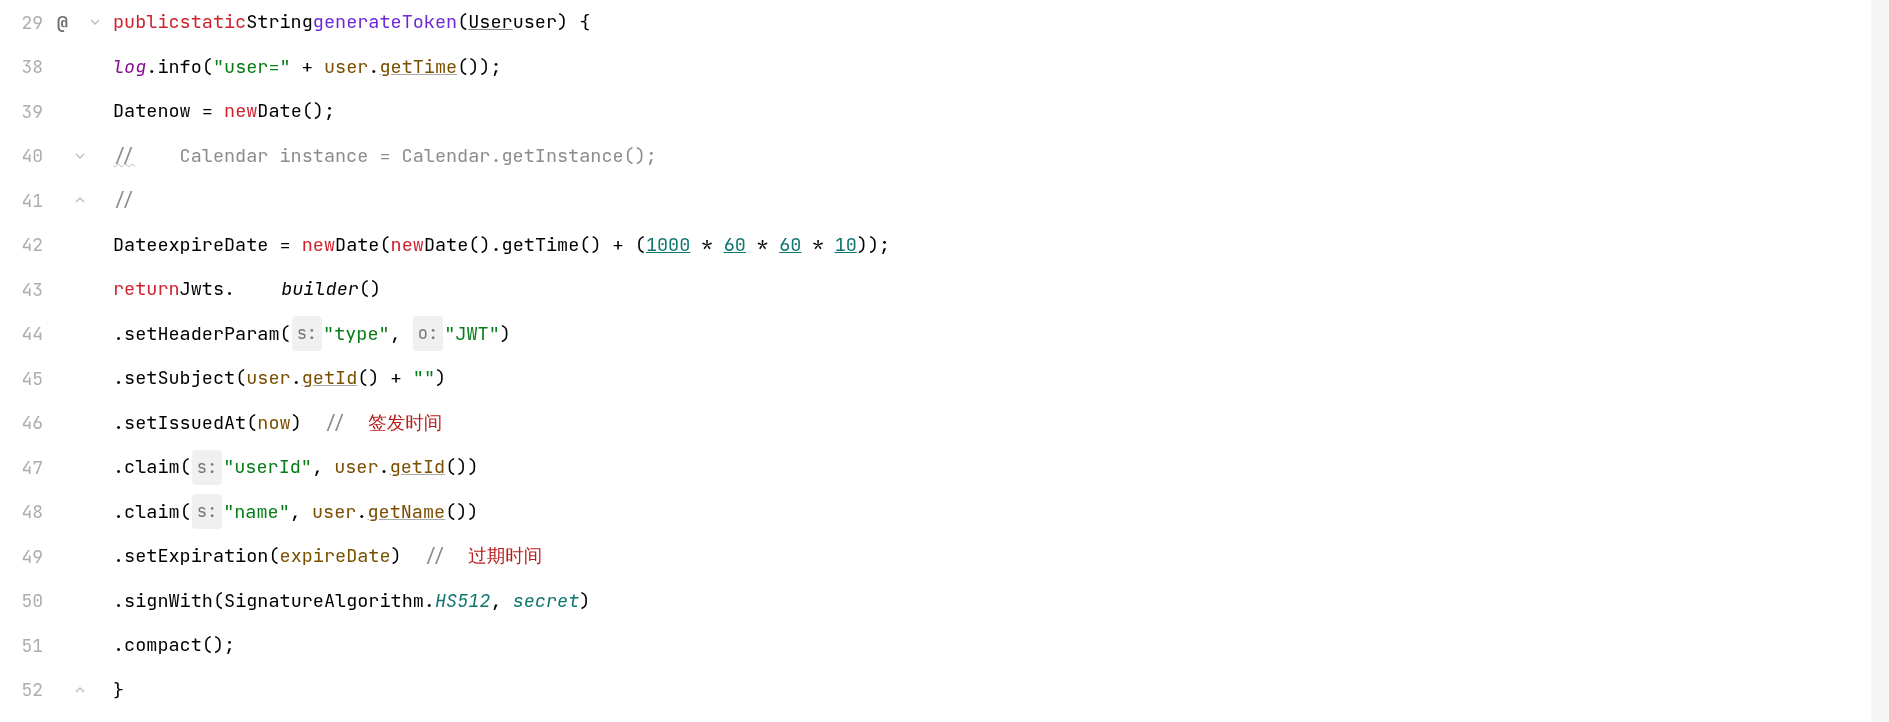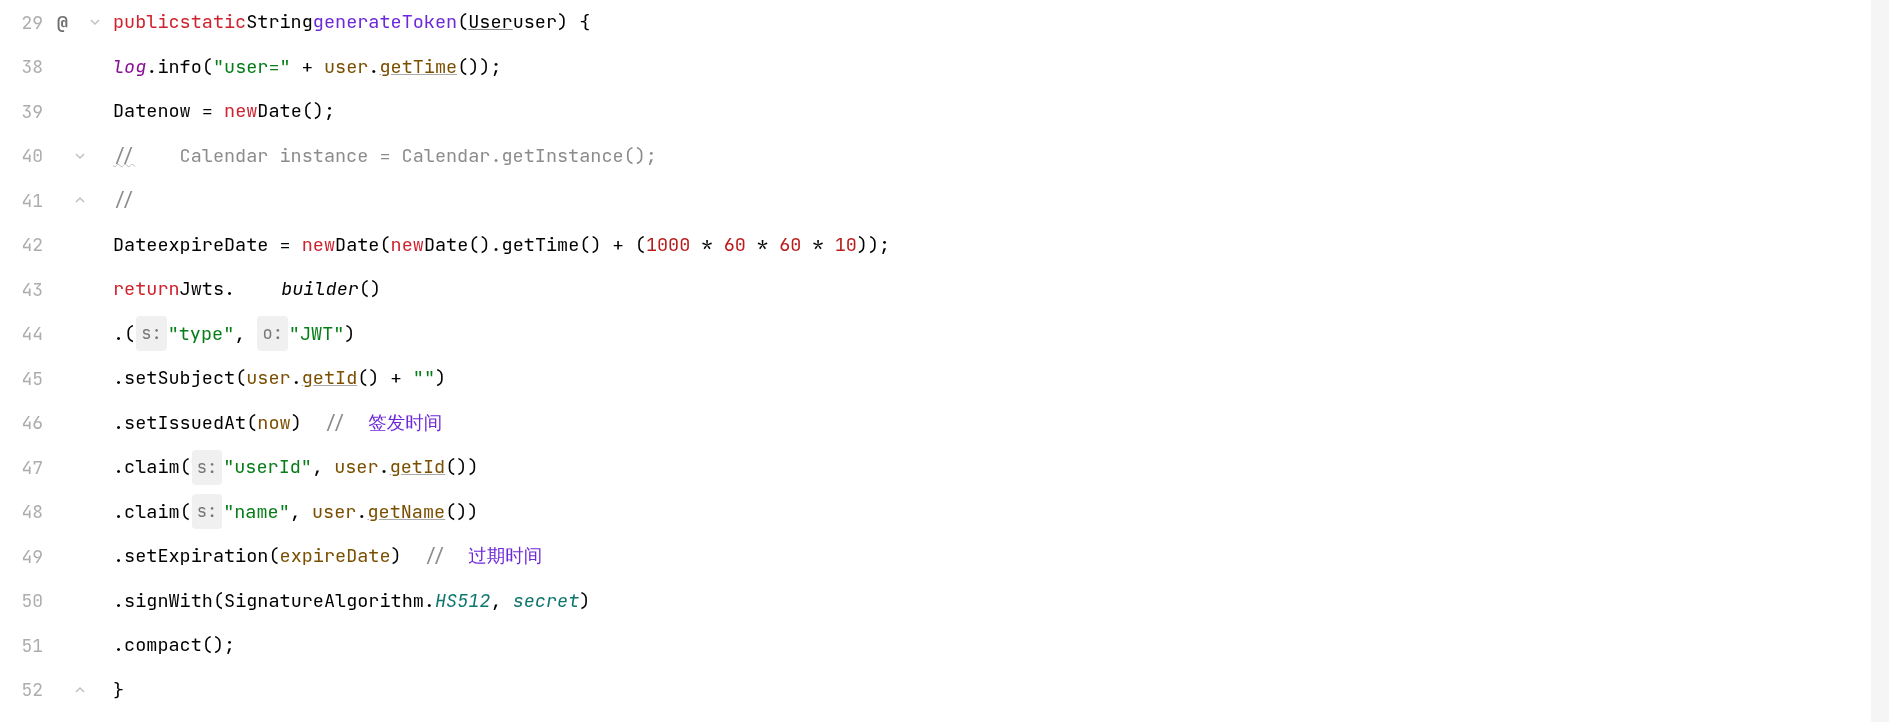--- a/index.html
+++ b/index.html
@@ -72,22 +72,22 @@
     .type { color: #000000; }
     .method-def { color: #6d28d9; }
     .param-type { color: #000000; text-decoration: underline; text-decoration-color: #888; }
     .field { color: #871094; font-style: italic; }
     .string { color: #067d17; }
     .method-call { color: #000000; }
     .method-call-ul { color: #7a4f00; text-decoration: underline; text-decoration-color: #aaa; }
     .var { color: #000000; }
     .param { color: #7a4f00; }
     .comment { color: #8c8c8c; }
-    .comment-cjk { color: #6d28d9; }
-    .number { color: #b91c1c; }
+    .comment-cjk { color: #b91c1c; }
+    .number { color: #0f766e; text-decoration: underline; }
     .operator { color: #000000; }
     .paren { color: #000000; }
     .brace { color: #000000; }
     .dot { color: #000000; }
     .static-call { color: #000000; font-style: italic; margin-left: 46px; }
     .static-field { color: #0f766e; font-style: italic; }
     .hint-box {
       background: #f0f0f0;
       border-radius: 4px;
       padding: 1px 5px;
@@ -206,21 +206,21 @@
   </div>
 
   <div class="code-area">
     <div class="code-line">    <span class="kw-red">public</span> <span class="kw-red">static</span> <span class="type">String</span> <span class="method-def">generateToken</span><span class="paren">(</span><span class="param-type">User</span> <span class="var">user</span><span class="paren">)</span><span class="brace"> {</span></div>
     <div class="code-line">        <span class="field italic">log</span><span class="dot">.</span><span class="method-call">info</span><span class="paren">(</span><span class="string">"user="</span><span class="operator"> + </span><span class="param">user</span><span class="dot">.</span><span class="method-call-ul">getTime</span><span class="paren">());</span></div>
     <div class="code-line">        <span class="type">Date</span> <span class="var">now</span><span class="operator"> = </span><span class="kw-red">new</span> <span class="type">Date</span><span class="paren">();</span></div>
     <div class="code-line">        <span class="comment wavy-underline">//</span><span class="comment">    Calendar instance = Calendar.getInstance();</span></div>
     <div class="code-line">        <span class="comment">//</span></div>
     <div class="code-line">        <span class="type">Date</span> <span class="var">expireDate</span><span class="operator"> = </span><span class="kw-red">new</span> <span class="type">Date</span><span class="paren">(</span><span class="kw-red">new</span> <span class="type">Date</span><span class="paren">().</span><span class="method-call">getTime</span><span class="paren">()</span><span class="operator"> + (</span><span class="number">1000</span><span class="operator"> * </span><span class="number">60</span><span class="operator"> * </span><span class="number">60</span><span class="operator"> * </span><span class="number">10</span><span class="paren">));</span></div>
     <div class="code-line">        <span class="kw-red">return</span> <span class="type">Jwts</span><span class="dot">.</span><span class="static-call">builder</span><span class="paren">()</span></div>
-    <div class="code-line">                <span class="dot">.</span><span class="paren">(</span> <span class="hint-box">s:</span> <span class="string">"type"</span><span class="operator">, </span> <span class="hint-box">o:</span> <span class="string">"JWT"</span><span class="paren">)</span></div>
+    <div class="code-line">                <span class="dot">.</span><span class="method-call">setHeaderParam</span><span class="paren">(</span> <span class="hint-box">s:</span> <span class="string">"type"</span><span class="operator">, </span> <span class="hint-box">o:</span> <span class="string">"JWT"</span><span class="paren">)</span></div>
     <div class="code-line">                <span class="dot">.</span><span class="method-call">setSubject</span><span class="paren">(</span><span class="param">user</span><span class="dot">.</span><span class="method-call-ul">getId</span><span class="operator">() + </span><span class="string">""</span><span class="paren">)</span></div>
     <div class="code-line">                <span class="dot">.</span><span class="method-call">setIssuedAt</span><span class="paren">(</span><span class="param">now</span><span class="paren">)  </span><span class="comment">//</span><span class="comment-cjk">  签发时间</span></div>
     <div class="code-line">                <span class="dot">.</span><span class="method-call">claim</span><span class="paren">(</span> <span class="hint-box">s:</span> <span class="string">"userId"</span><span class="operator">, </span><span class="param">user</span><span class="dot">.</span><span class="method-call-ul">getId</span><span class="paren">())</span></div>
     <div class="code-line">                <span class="dot">.</span><span class="method-call">claim</span><span class="paren">(</span> <span class="hint-box">s:</span> <span class="string">"name"</span><span class="operator">, </span><span class="param">user</span><span class="dot">.</span><span class="method-call-ul">getName</span><span class="paren">())</span></div>
     <div class="code-line">                <span class="dot">.</span><span class="method-call">setExpiration</span><span class="paren">(</span><span class="param">expireDate</span><span class="paren">)  </span><span class="comment">//</span><span class="comment-cjk">  过期时间</span></div>
     <div class="code-line">                <span class="dot">.</span><span class="method-call">signWith</span><span class="paren">(</span><span class="type">SignatureAlgorithm</span><span class="dot">.</span><span class="static-field">HS512</span><span class="operator">, </span><span class="static-field">secret</span><span class="paren">)</span></div>
     <div class="code-line">                <span class="dot">.</span><span class="method-call">compact</span><span class="paren">();</span></div>
     <div class="code-line">    <span class="brace">}</span></div>
   </div>
 </div>

